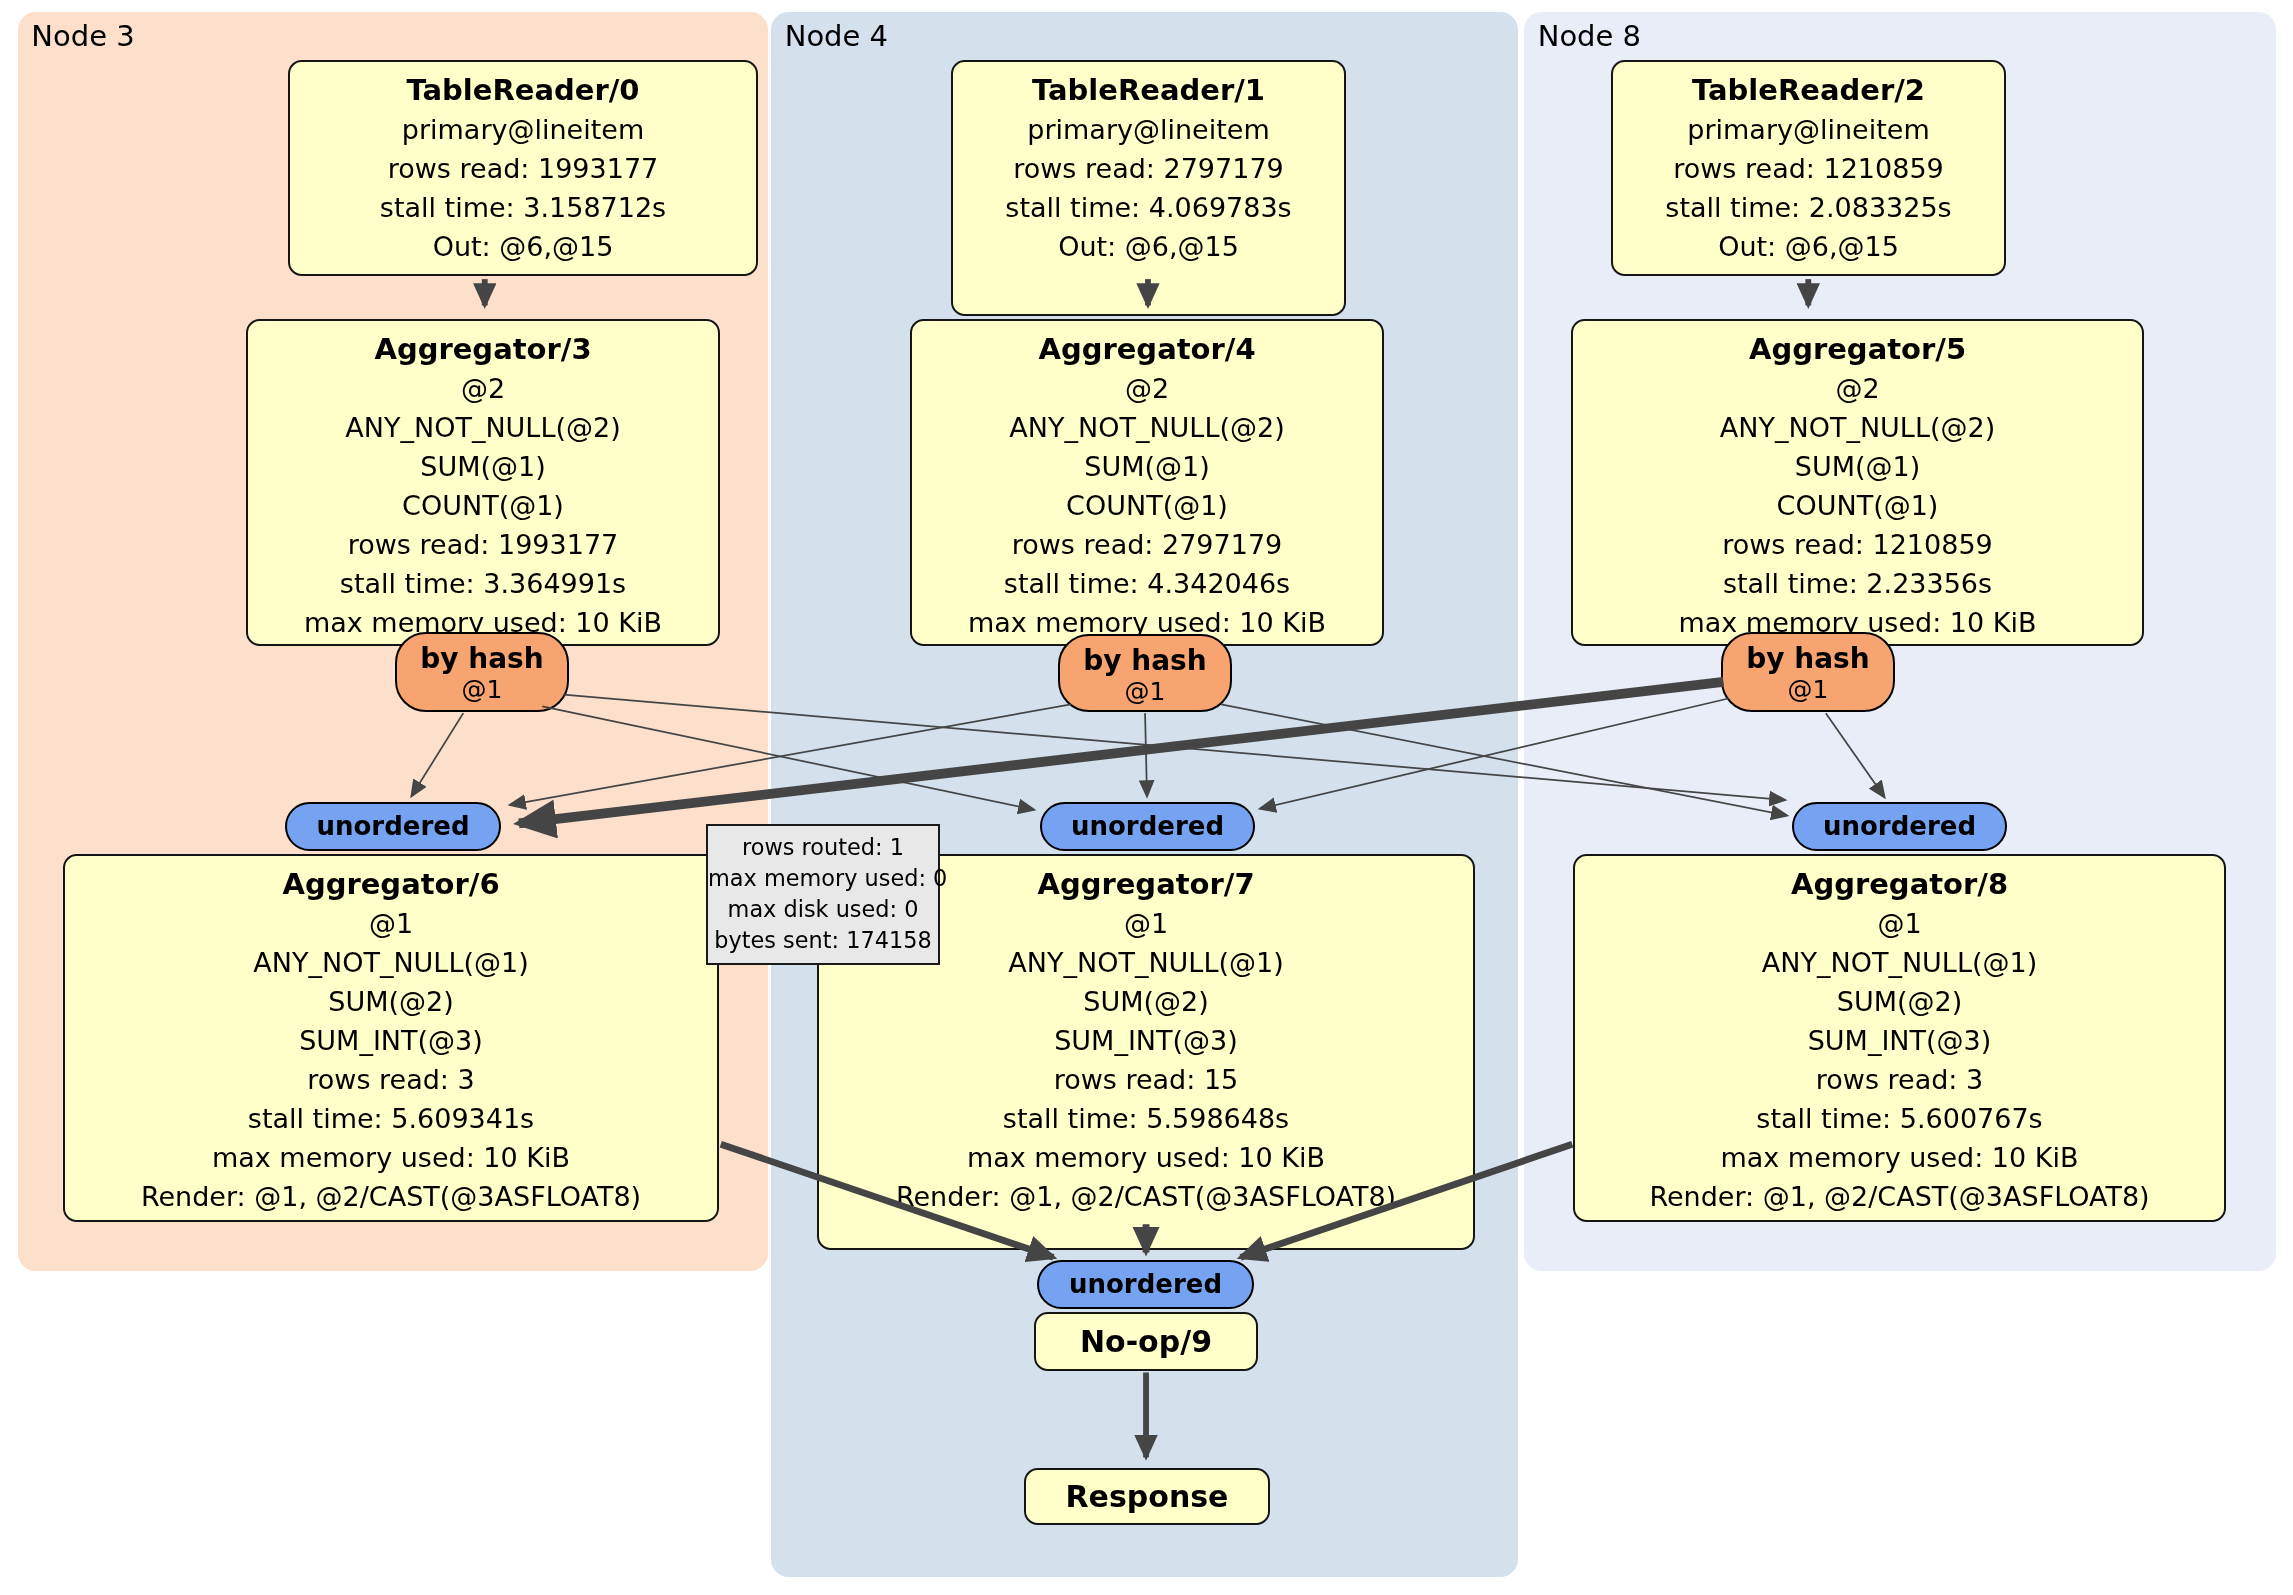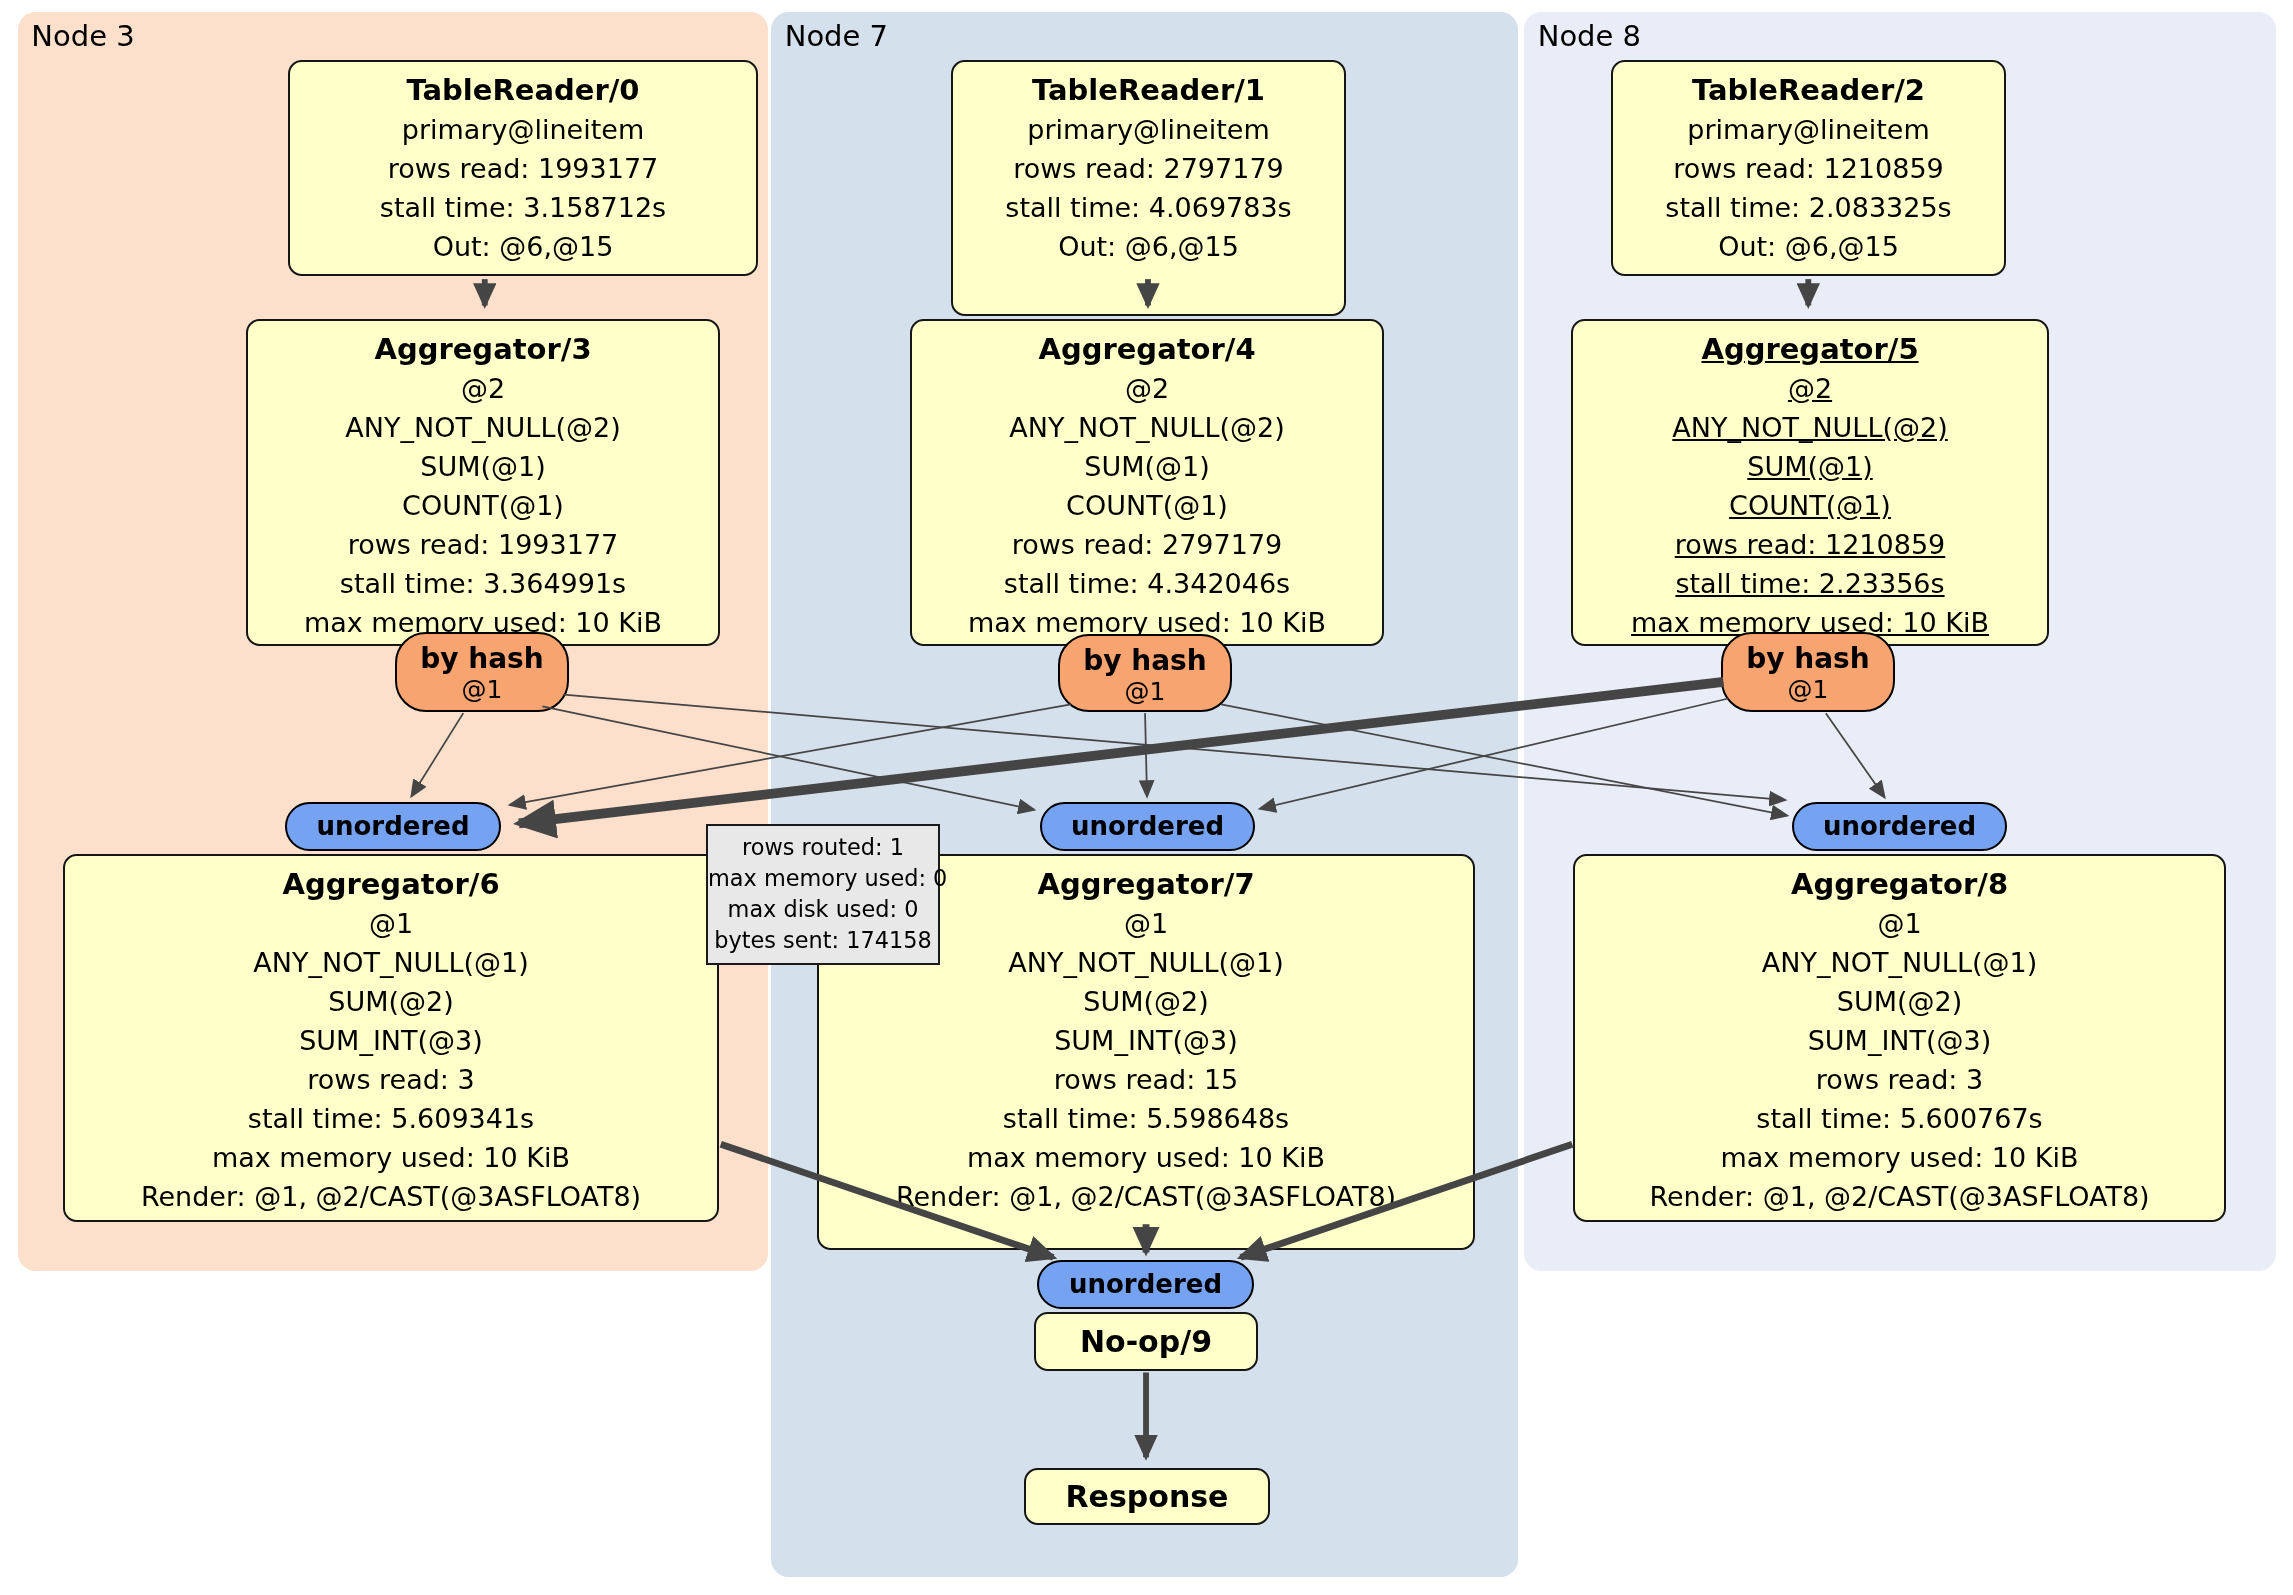--- a/index.html
+++ b/index.html
@@ -34,21 +34,21 @@
 </style>
 </head>
 <body>
 
 <div id="stage">
 
   <div class="region" style="left:17.6px;top:11.7px;width:750px;height:1259px;background:var(--region_node3);">
     <div class="region-label">Node 3</div>
   </div>
   <div class="region" style="left:771px;top:11.7px;width:747px;height:1565px;background:var(--region_node1);">
-    <div class="region-label">Node 7</div>
+    <div class="region-label">Node 4</div>
   </div>
   <div class="region" style="left:1524px;top:11.7px;width:752px;height:1259px;background:var(--region_node2);">
     <div class="region-label">Node 8</div>
   </div>
 
   <div class="pbox" style="left:288px;top:60px;width:470px;height:216px;">
     <div class="title">TableReader/0</div>
     <div>
         <div class="tl">primary@lineitem</div>
         <div class="tl">rows read: 1993177</div>
@@ -92,21 +92,21 @@
     <div>
         <div class="tl">@2</div>
         <div class="tl">ANY_NOT_NULL(@2)</div>
         <div class="tl">SUM(@1)</div>
         <div class="tl">COUNT(@1)</div>
         <div class="tl">rows read: 2797179</div>
         <div class="tl">stall time: 4.342046s</div>
         <div class="tl">max memory used: 10 KiB</div>
       </div>
   </div>
-  <div class="pbox" style="left:1571px;top:319px;width:478px;height:327px;text-decoration:underline;">
+  <div class="pbox" style="left:1571px;top:319px;width:573px;height:327px;">
     <div class="title">Aggregator/5</div>
     <div>
         <div class="tl">@2</div>
         <div class="tl">ANY_NOT_NULL(@2)</div>
         <div class="tl">SUM(@1)</div>
         <div class="tl">COUNT(@1)</div>
         <div class="tl">rows read: 1210859</div>
         <div class="tl">stall time: 2.23356s</div>
         <div class="tl">max memory used: 10 KiB</div>
       </div>

